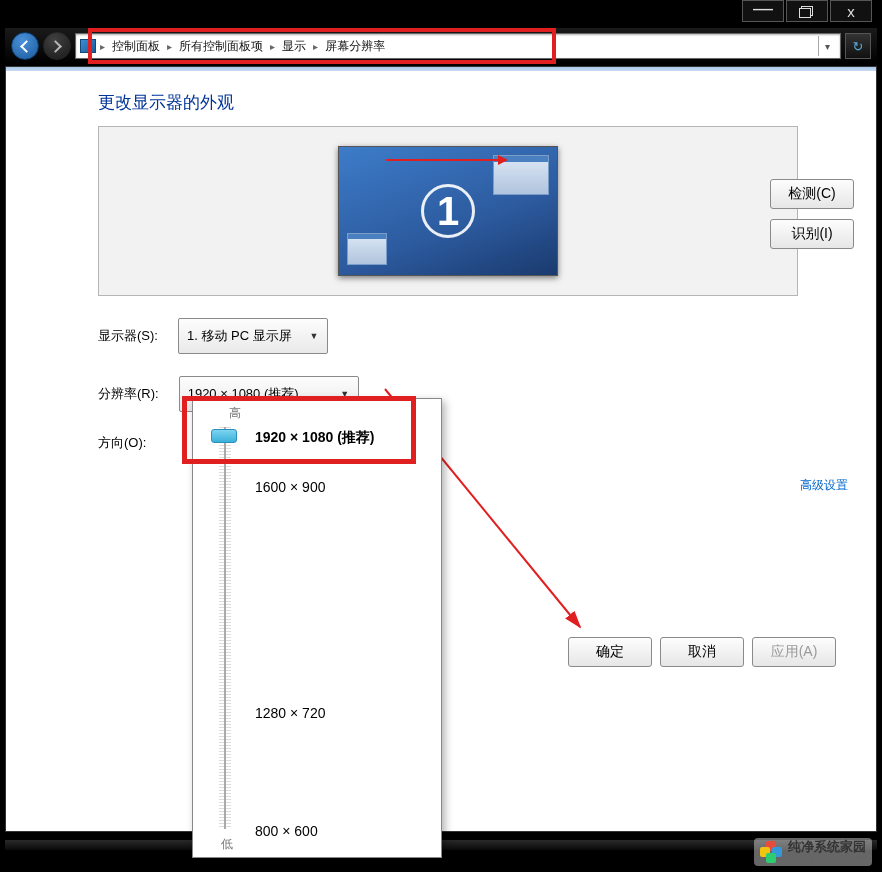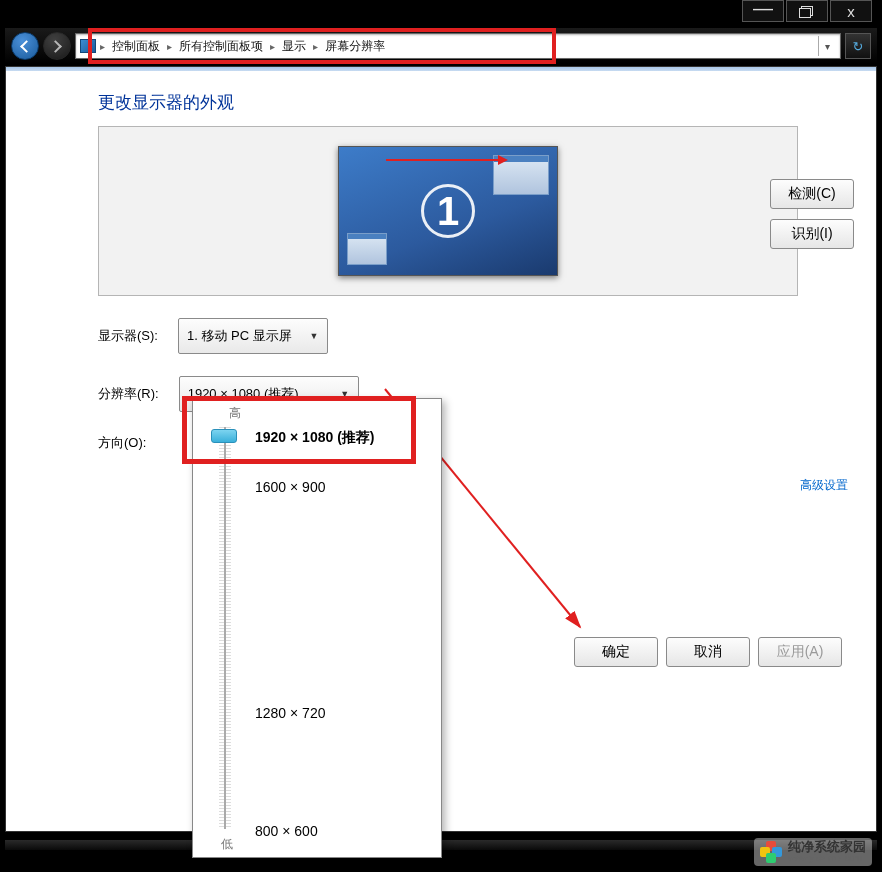--- a/index.html
+++ b/index.html
@@ -62,21 +62,21 @@
 .combo { height: 36px; border: 1px solid #8a8a8a; background: linear-gradient(#fdfdfd, #e9e9e9); border-radius: 2px; display: flex; align-items: center; padding: 0 8px; font-size: 13px; position: relative; cursor: pointer; }
 .combo-arrow { position: absolute; right: 4px; top: 0; bottom: 0; width: 18px; display: flex; align-items: center; justify-content: center; font-size: 9px; color: #333; }
 .combo.monitor { width: 150px; }
 .combo.resolution { width: 180px; }
 
 .adv-link { position: absolute; right: 28px; top: 410px; color: #0066cc; font-size: 12px; cursor: pointer; }
 
 .help-links { position: absolute; left: 92px; top: 448px; display: flex; flex-direction: column; gap: 14px; font-size: 13px; }
 .help-links a { color: #0066cc; text-decoration: none; cursor: pointer; }
 
-.bottom-buttons { position: absolute; right: 34px; top: 570px; display: flex; gap: 8px; }
+.bottom-buttons { position: absolute; right: 40px; top: 570px; display: flex; gap: 8px; }
 .bottom-buttons .win-btn { width: 84px; }
 
 
 .dropdown-popup { position: absolute; left: 192px; top: 398px; width: 250px; height: 460px; background: #fff; border: 1px solid #888; box-shadow: 3px 3px 8px rgba(0,0,0,0.3); z-index: 30; padding: 6px 8px; }
 .slider-label { font-size: 12px; color: #777; margin-left: 28px; }
 .slider-track-container { position: absolute; left: 20px; top: 28px; bottom: 28px; width: 24px; }
 .slider-track { position: absolute; left: 11px; top: 0; bottom: 0; width: 2px; background: #aaa; }
 .slider-filled { position: absolute; left: 6px; top: 0; bottom: 0; width: 12px; background: repeating-linear-gradient(to bottom, #bbb 0, #bbb 1px, transparent 1px, transparent 3px); opacity: 0.5; }
 .slider-thumb { position: absolute; left: -2px; width: 26px; height: 14px; background: linear-gradient(#7cd4f0, #3ab0da); border: 1px solid #2a90ba; border-radius: 3px; cursor: pointer; z-index: 2; }
 .res-label { position: absolute; left: 62px; font-size: 14px; white-space: nowrap; }

